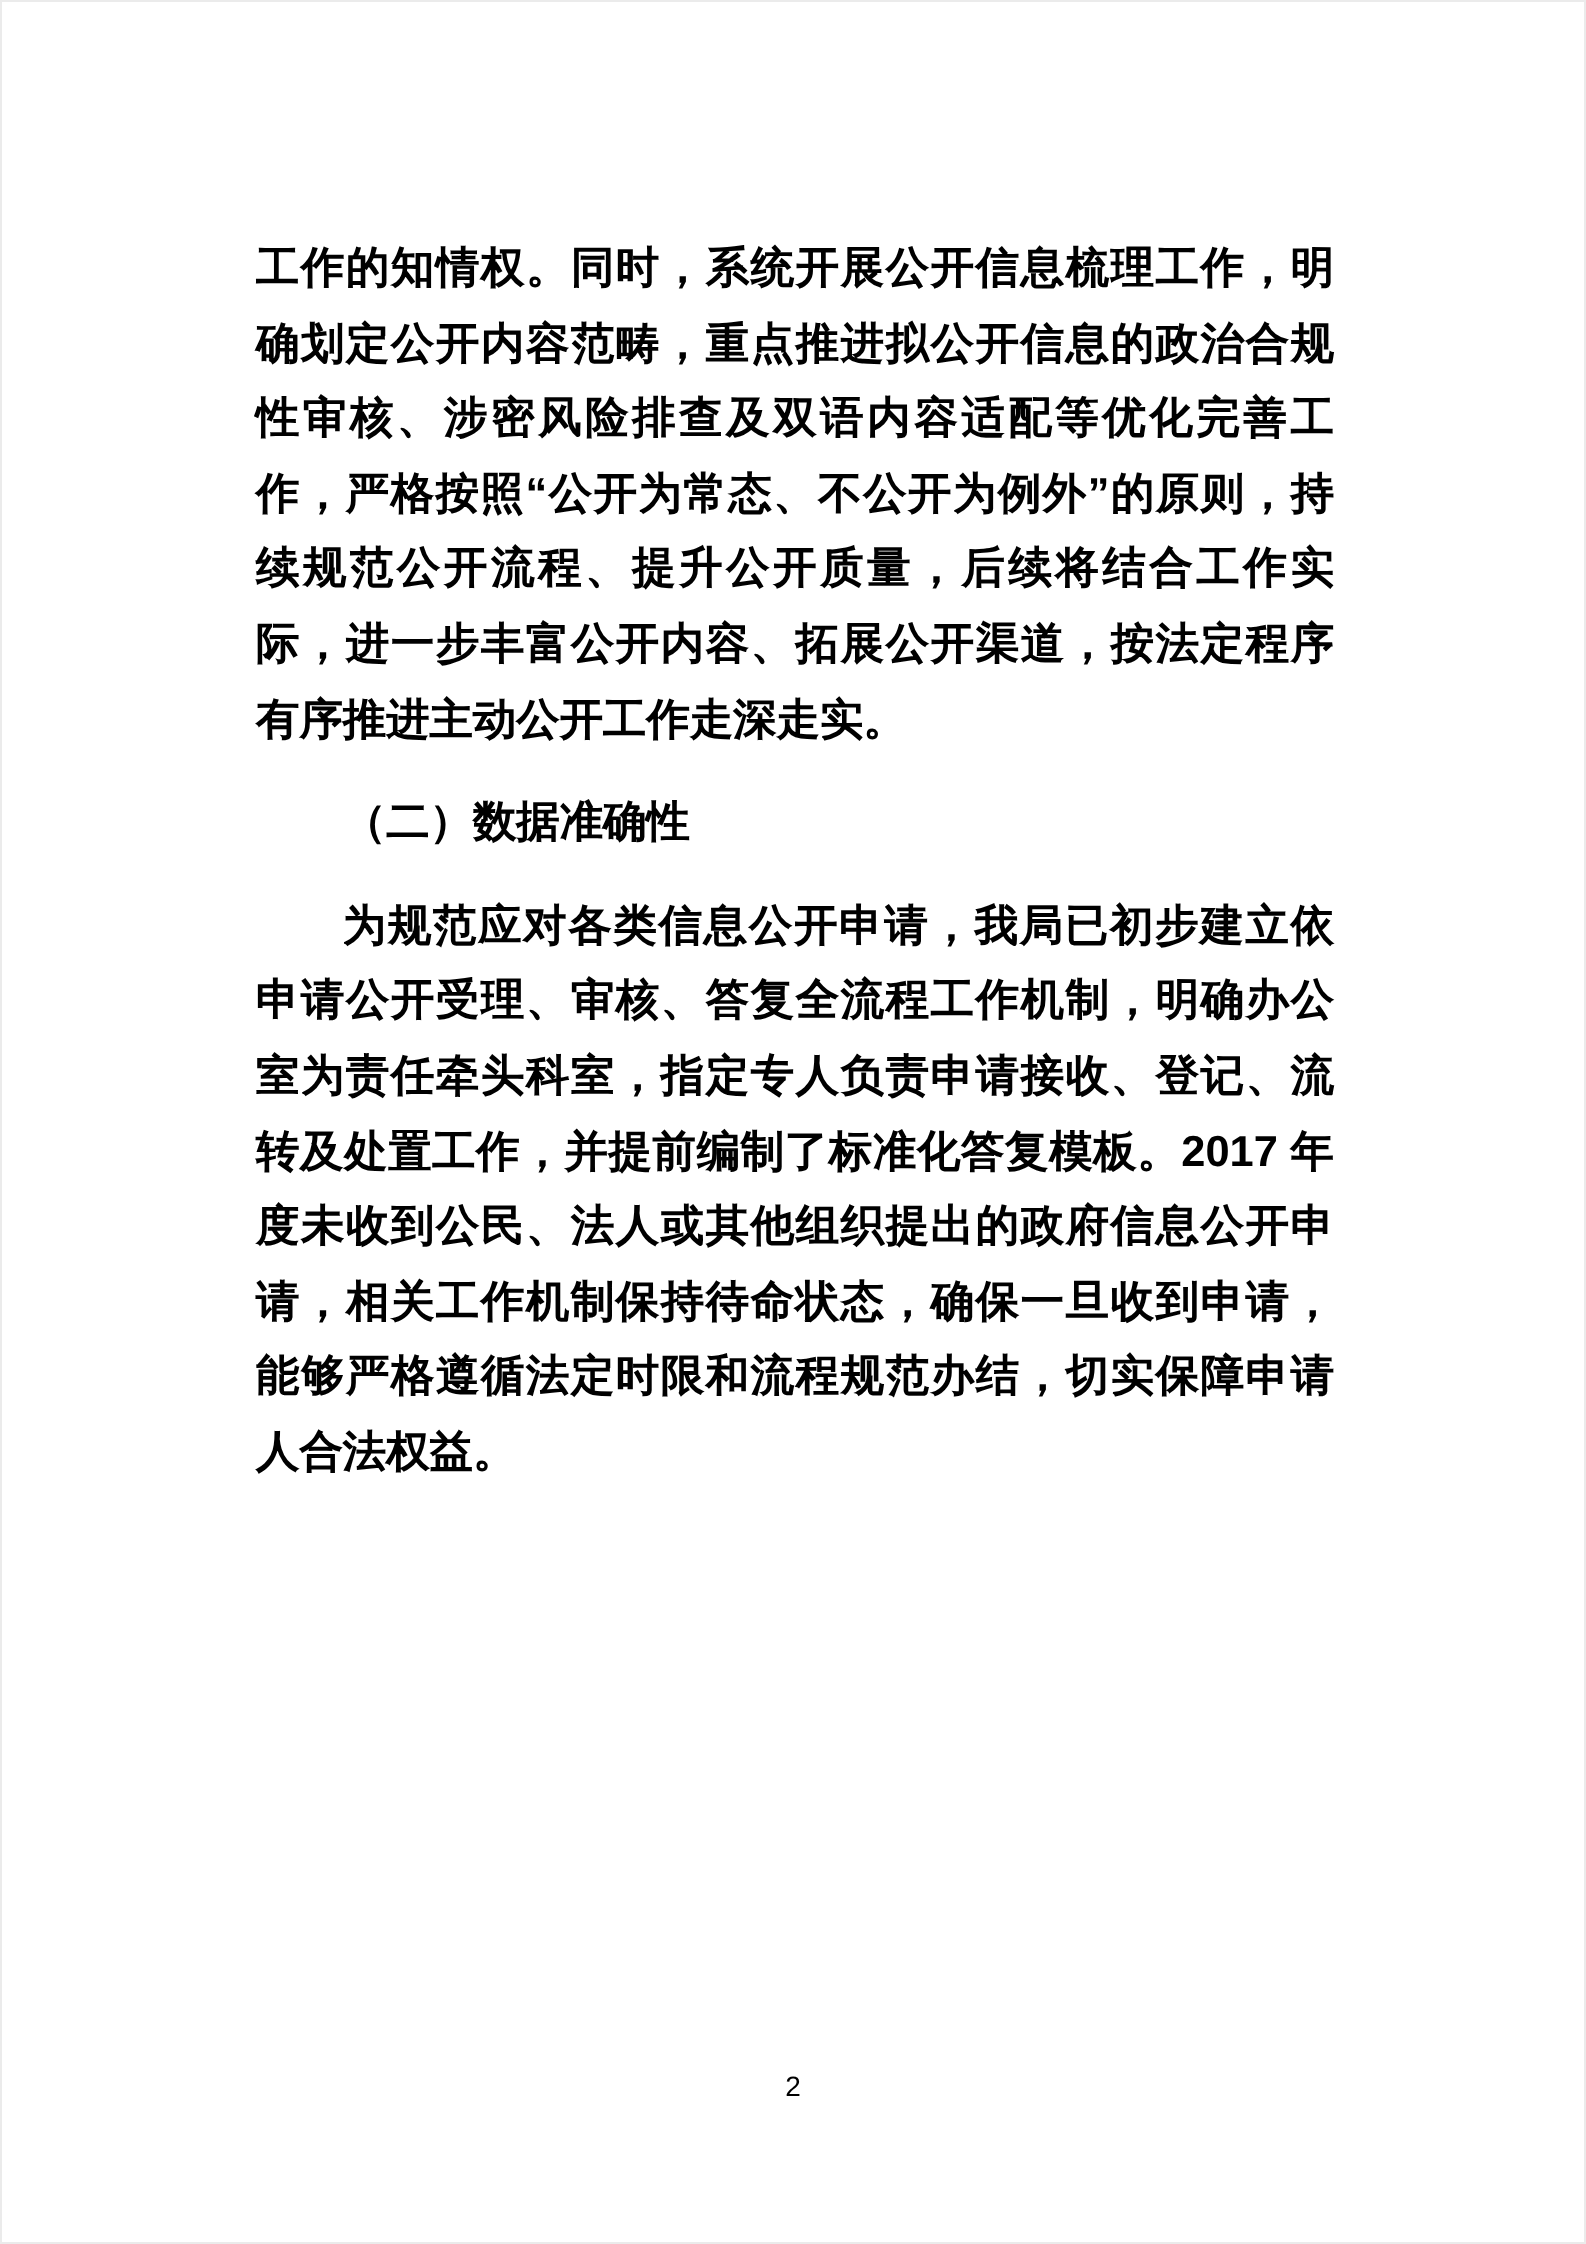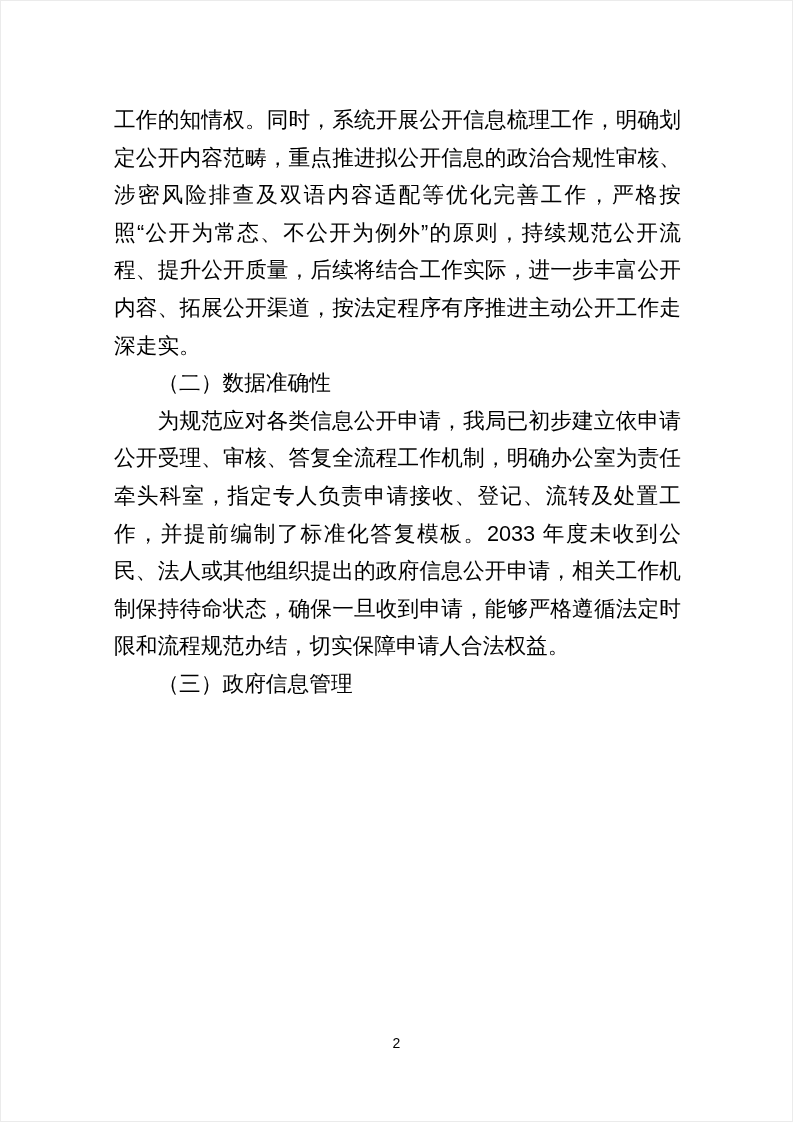--- a/index.html
+++ b/index.html
@@ -18,30 +18,30 @@
     font-family: "Liberation Sans", sans-serif;
     color: #000000;
   }
   .content {
     position: absolute;
     left: 113px;
     top: 100px;
     width: 567px;
   }
   .para {
-    margin: 0;
+    margin: 14px;
     padding: 0;
     font-size: 21.7px;
     line-height: 37.6px;
     text-align: justify;
     text-justify: inter-ideograph;
     word-break: break-all;
     overflow-wrap: break-word;
     color: #000000;
-    font-weight: 400;
+    font-weight: 700;
   }
   .para.indent {
     text-indent: 2em;
   }
   .footer {
     position: absolute;
     top: 1033px;
     left: 0;
     width: 100%;
     text-align: center;
@@ -50,17 +50,16 @@
     color: #000000;
   }
 </style>
 </head>
 <body>
 
 <div class="page">
   <div class="content">
     <p class="para">工作的知情权。同时，系统开展公开信息梳理工作，明确划定公开内容范畴，重点推进拟公开信息的政治合规性审核、涉密风险排查及双语内容适配等优化完善工作，严格按照“公开为常态、不公开为例外”的原则，持续规范公开流程、提升公开质量，后续将结合工作实际，进一步丰富公开内容、拓展公开渠道，按法定程序有序推进主动公开工作走深走实。</p>
     <p class="para indent">（二）数据准确性</p>
-    <p class="para indent">为规范应对各类信息公开申请，我局已初步建立依申请公开受理、审核、答复全流程工作机制，明确办公室为责任牵头科室，指定专人负责申请接收、登记、流转及处置工作，并提前编制了标准化答复模板。2033 年度未收到公民、法人或其他组织提出的政府信息公开申请，相关工作机制保持待命状态，确保一旦收到申请，能够严格遵循法定时限和流程规范办结，切实保障申请人合法权益。</p>
-    <p class="para indent">（三）政府信息管理</p>
+    <p class="para indent">为规范应对各类信息公开申请，我局已初步建立依申请公开受理、审核、答复全流程工作机制，明确办公室为责任牵头科室，指定专人负责申请接收、登记、流转及处置工作，并提前编制了标准化答复模板。2017 年度未收到公民、法人或其他组织提出的政府信息公开申请，相关工作机制保持待命状态，确保一旦收到申请，能够严格遵循法定时限和流程规范办结，切实保障申请人合法权益。</p>
   </div>
   <div class="footer">2</div>
 </div>
 
 </body></html>

